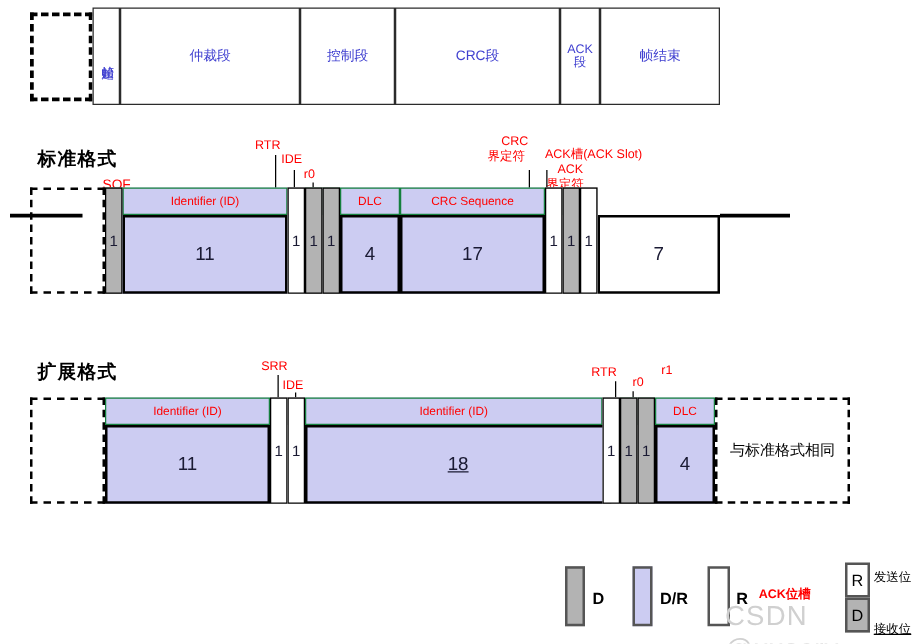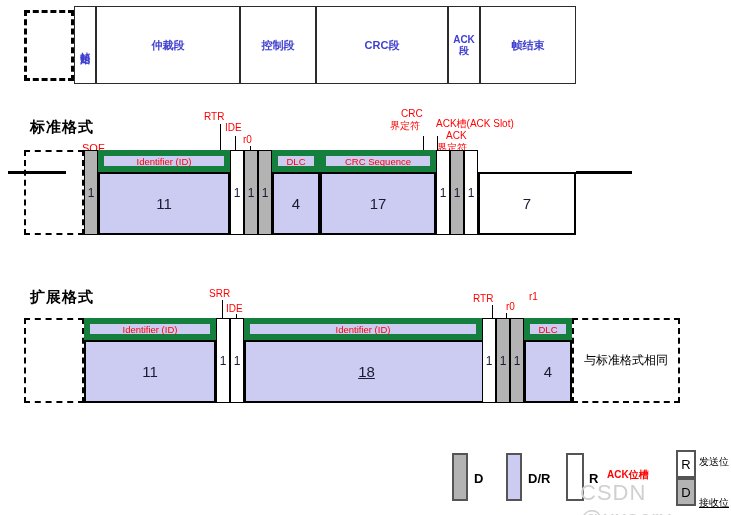--- a/index.html
+++ b/index.html
@@ -4,37 +4,37 @@
 <style>
   html,body{margin:0;padding:0;}
   body{
     width:731px;height:515px;position:relative;overflow:hidden;
     background:#ffffff;
     font-family:"Liberation Sans","DejaVu Sans",sans-serif;
   }
   .abs{position:absolute;}
 
   
-  #overview{position:absolute;left:24px;top:6px;width:552px;height:88px;font-weight:bold;}
+  #overview{position:absolute;left:24px;top:6px;width:552px;height:88px;}
   .ov-cell{
     position:absolute;top:0;height:78px;box-sizing:border-box;
     border:1px solid #2b2b2b;background:#fff;
     display:flex;align-items:center;justify-content:center;
     color:#4040d0;font-size:11px;line-height:1.15;text-align:center;
   }
   .ov-cell.vert{writing-mode:vertical-rl;text-orientation:upright;letter-spacing:1px;font-size:10px;}
   #ov-dashed{position:absolute;left:0px;top:4px;width:50px;height:71px;box-sizing:border-box;border:3px dashed #000;background:#fff;}
 
   
   .frame{position:absolute;}
   .frame .outer{position:absolute;left:0;top:0;box-sizing:border-box;border:2px dashed #000;background:#fff;}
   
   .lbl{
     position:absolute;box-sizing:border-box;height:22px;
-    border:6px solid #15803d;background:#ccccf2;
+    border:1px solid #15803d;background:#ccccf2;
     color:#ff0000;font-size:9.5px;
     display:flex;align-items:center;justify-content:center;white-space:nowrap;
   }
   .lbl.white{background:#ffffff;border:1px solid #000;}
   .lbl.gray{background:#b3b3b3;}
   
   .bits{
     position:absolute;box-sizing:border-box;
     border:2px solid #000;background:#ccccf2;
     color:#1a1a33;font-size:15px;

